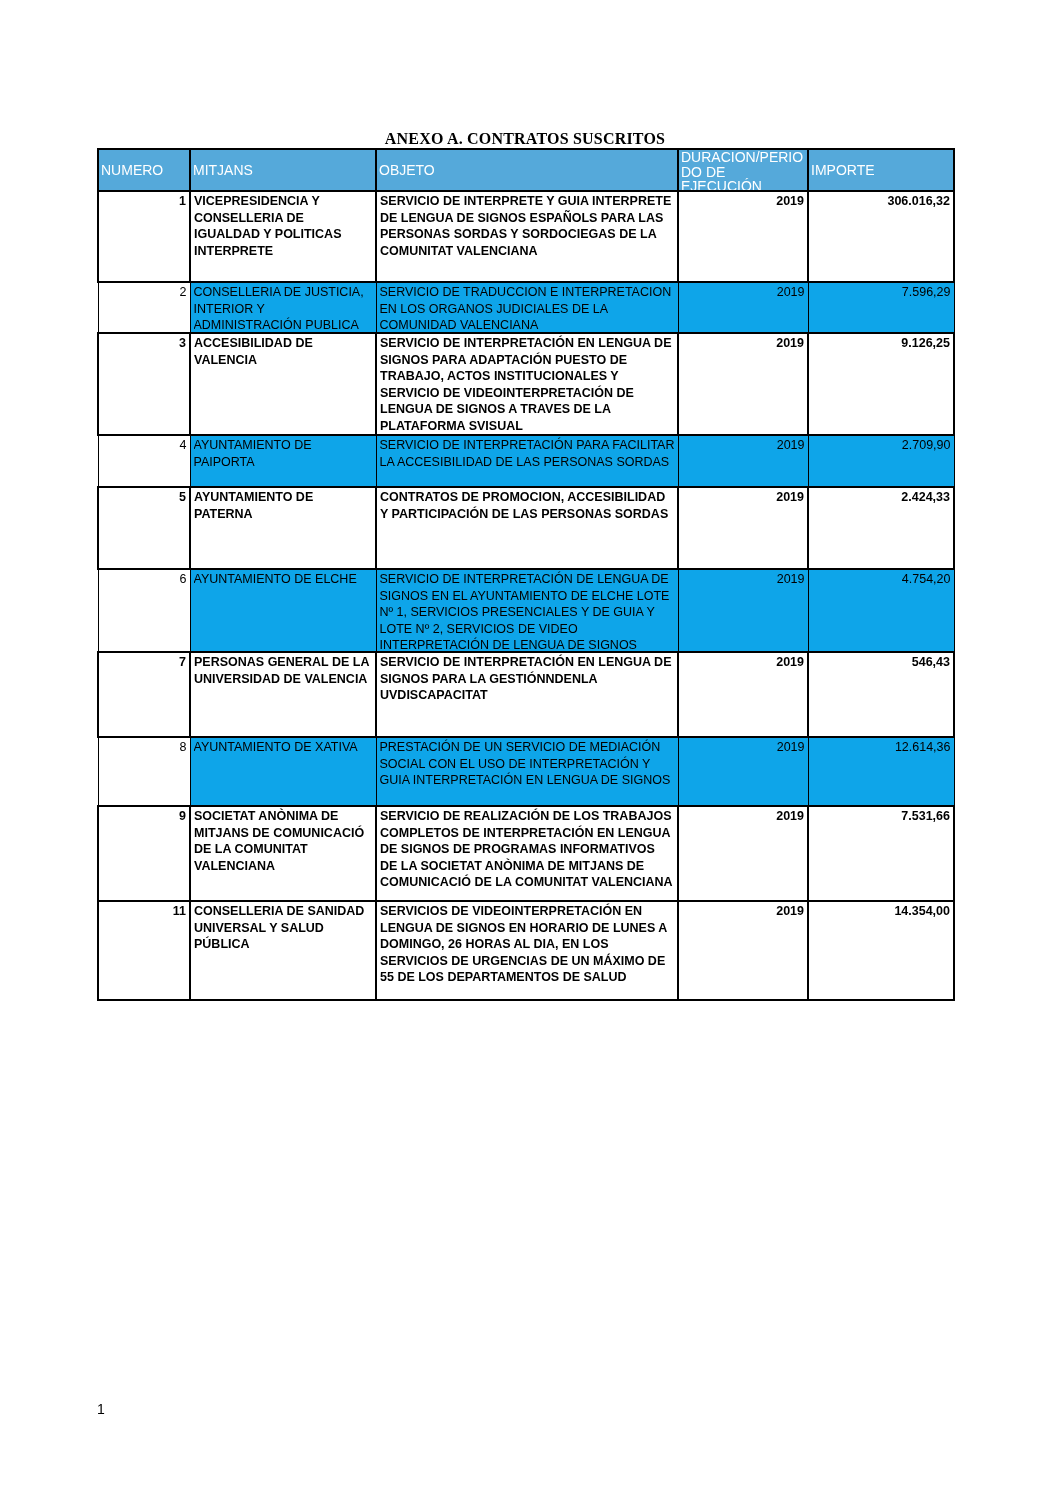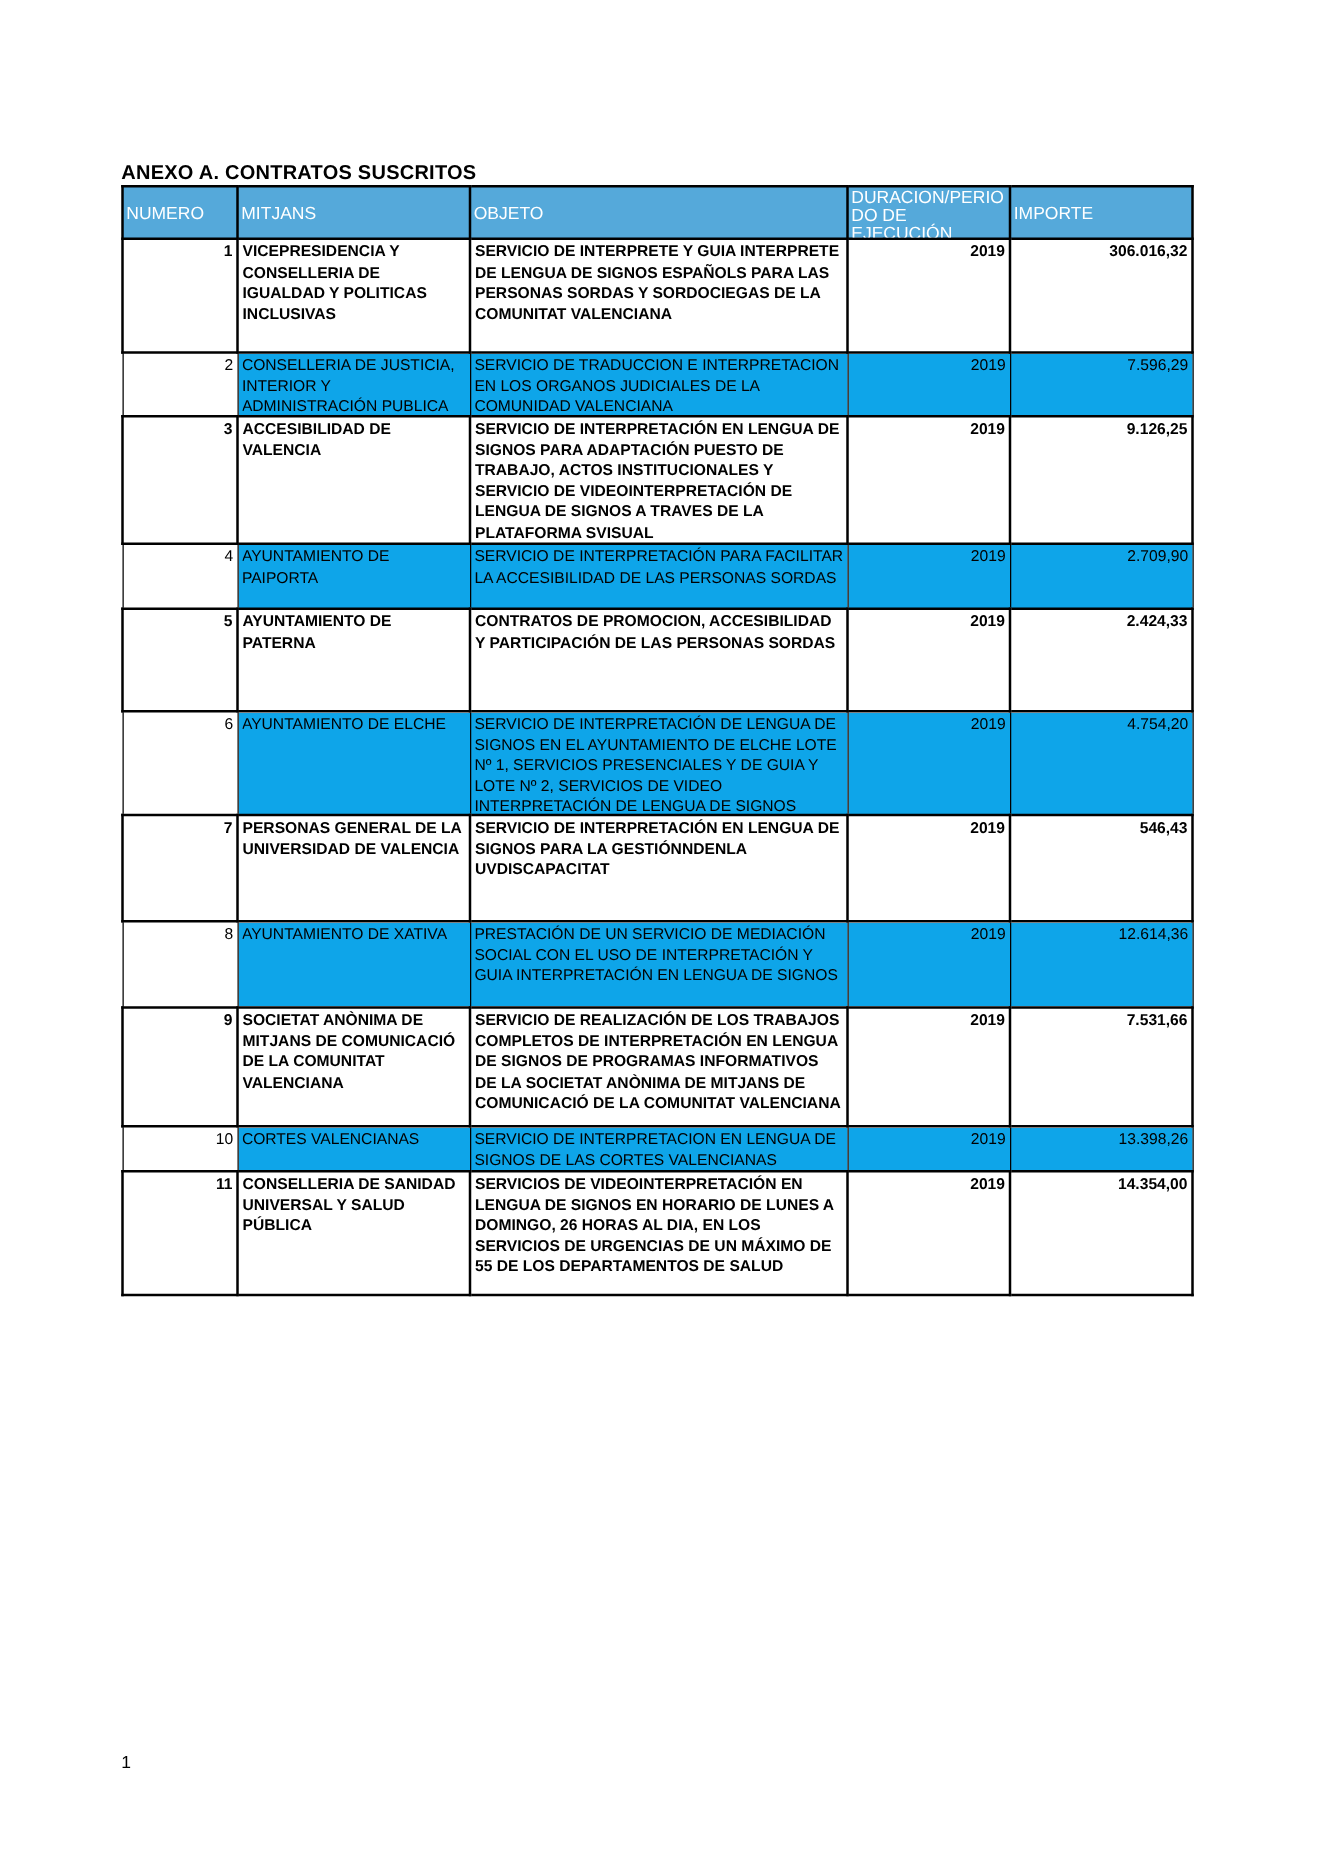--- a/index.html
+++ b/index.html
@@ -7,24 +7,25 @@
   body {
     width: 1058px; height: 1497px;
     background: #ffffff;
     position: relative;
     font-family: "Liberation Sans", sans-serif;
     color: #000000;
   }
   .doc-title {
     position: absolute;
     top: 130px; left: 97px; width: 856px;
-    text-align: left;
+    text-align: center;
     font-size: 16px;
     font-weight: bold;
     letter-spacing: 0.2px;
+    font-family: Liberation Serif, serif;
   }
   table.contracts {
     position: absolute;
     top: 148px; left: 97px; width: 856px;
     border-collapse: collapse;
     table-layout: fixed;
   }
   th {
     background: #55A9DA;
     color: #ffffff;
@@ -96,21 +97,21 @@
           <div class="hd">IMPORTE</div>
         </th>
     </tr>
   </thead>
   <tbody>
     <tr class="row emph" style="--h:91px">
       <td class="num">
           <div class="ct">1</div>
         </td>
       <td class="ent">
-          <div class="ct">VICEPRESIDENCIA Y CONSELLERIA DE IGUALDAD Y POLITICAS INCLUSIVAS</div>
+          <div class="ct">VICEPRESIDENCIA Y CONSELLERIA DE IGUALDAD Y POLITICAS INTERPRETE</div>
         </td>
       <td class="obj">
           <div class="ct">SERVICIO DE INTERPRETE Y GUIA INTERPRETE DE LENGUA DE SIGNOS ESPAÑOLS PARA LAS PERSONAS SORDAS Y SORDOCIEGAS DE LA COMUNITAT VALENCIANA</div>
         </td>
       <td class="dur">
           <div class="ct">2019</div>
         </td>
       <td class="imp">
           <div class="ct">306.016,32</div>
         </td>
@@ -242,37 +243,20 @@
           <div class="ct">SOCIETAT ANÒNIMA DE MITJANS DE COMUNICACIÓ DE LA COMUNITAT VALENCIANA</div>
         </td>
       <td class="obj">
           <div class="ct">SERVICIO DE REALIZACIÓN DE LOS TRABAJOS COMPLETOS DE INTERPRETACIÓN EN LENGUA DE SIGNOS DE PROGRAMAS INFORMATIVOS DE LA SOCIETAT ANÒNIMA DE MITJANS DE COMUNICACIÓ DE LA COMUNITAT VALENCIANA</div>
         </td>
       <td class="dur">
           <div class="ct">2019</div>
         </td>
       <td class="imp">
           <div class="ct">7.531,66</div>
-        </td>
-    </tr>
-    <tr class="row alt" style="--h:36px">
-      <td class="num">
-          <div class="ct">10</div>
-        </td>
-      <td class="ent">
-          <div class="ct">CORTES VALENCIANAS</div>
-        </td>
-      <td class="obj">
-          <div class="ct">SERVICIO DE INTERPRETACION EN LENGUA DE SIGNOS DE LAS CORTES VALENCIANAS</div>
-        </td>
-      <td class="dur">
-          <div class="ct">2019</div>
-        </td>
-      <td class="imp">
-          <div class="ct">13.398,26</div>
         </td>
     </tr>
     <tr class="row emph" style="--h:99px">
       <td class="num">
           <div class="ct">11</div>
         </td>
       <td class="ent">
           <div class="ct">CONSELLERIA DE SANIDAD UNIVERSAL Y SALUD PÚBLICA</div>
         </td>
       <td class="obj">

